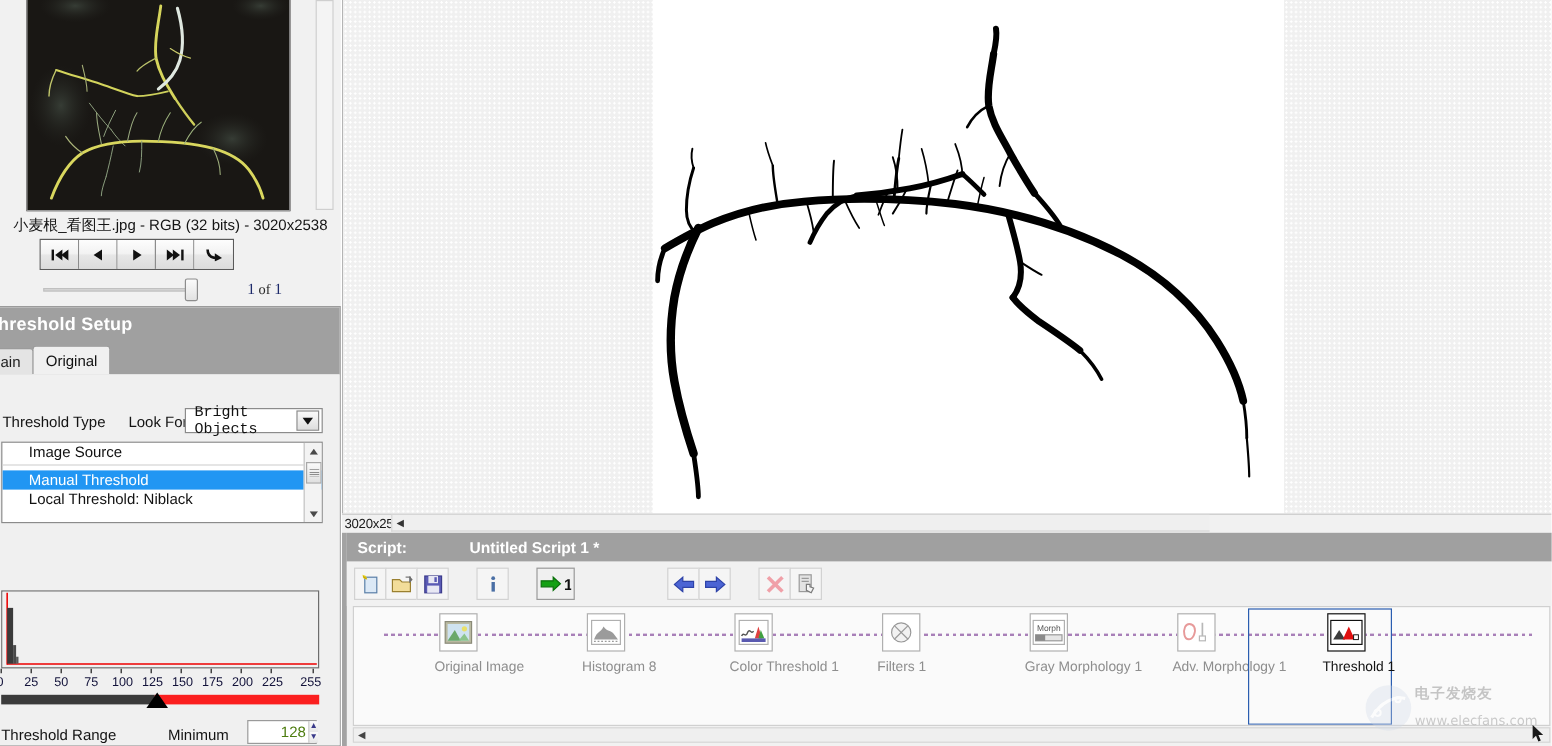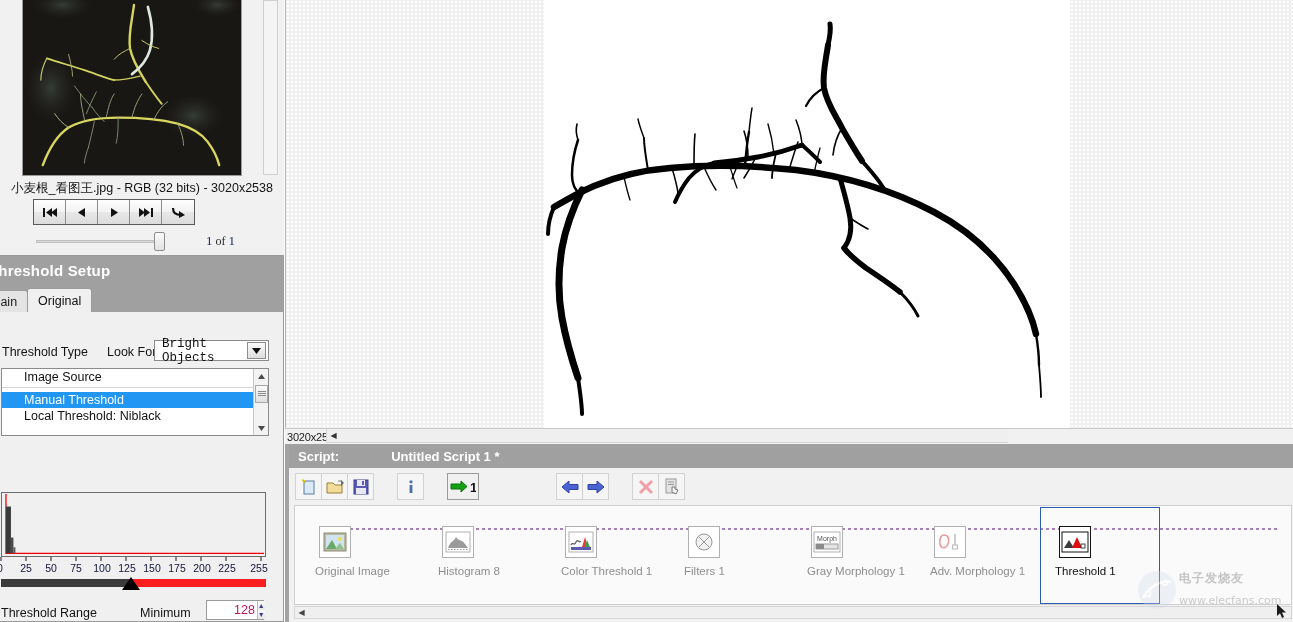--- a/index.html
+++ b/index.html
@@ -227,21 +227,21 @@
   }
   #lbl-minimum {
     position:absolute; left:161px; top:294px; font-size:12.5px; color:#131313;
   }
   #spin-min {
     position:absolute; left:227px; top:288px; width:58px; height:20px;
     background:#fff; border:1px solid #9a9a9a;
     display:flex; align-items:center;
   }
   #spin-min .val {
-    flex:1; text-align:center; font-size:12.5px; color:#be185d; padding-right:2px;margin-left:27px;
+    flex:1; text-align:center; font-size:12.5px; color:#4d7c0f; padding-right:2px;margin-left:27px;
   }
   #spin-min .btns {
     width:15px; height:18px; display:flex; flex-direction:column;
     border-left:1px solid #bcbcbc;
   }
   #spin-min .btns div {
     flex:1; display:flex; align-items:center; justify-content:center;
     font-size:7px; color:#3a3a8a;
     background: linear-gradient(to bottom,#fbfbfb,#e6e6e6);
   }
@@ -281,21 +281,21 @@
 
   #script-canvas {
     position:absolute; left:5px; top:61px; width:998px; height:100px;
     background:#fafafa; border:1px solid #d0d0d0;
     overflow:hidden;
   }
   #pipeline-line {
     position:absolute; left:25px; top:22px; width:960px; height:2px;
     background: repeating-linear-gradient(to right,#a87fb8 0 3px,transparent 3px 6px);
   }
-  .node { position:absolute; top:20px; text-align:right; }
+  .node { position:absolute; top:5px; text-align:right;margin-left:47px; }
   .node-icon {
     width:32px; height:32px; background:#ffffff;
     border:1px solid #b0b0b0;
     display:flex; align-items:center; justify-content:center;
     margin-left: 4px;
   }
   .node-label {
     margin-top:7px; font-size:11.5px; color:#8e8e8e; white-space:nowrap;
   }
   .node.active .node-icon { border:1px solid #111; }

